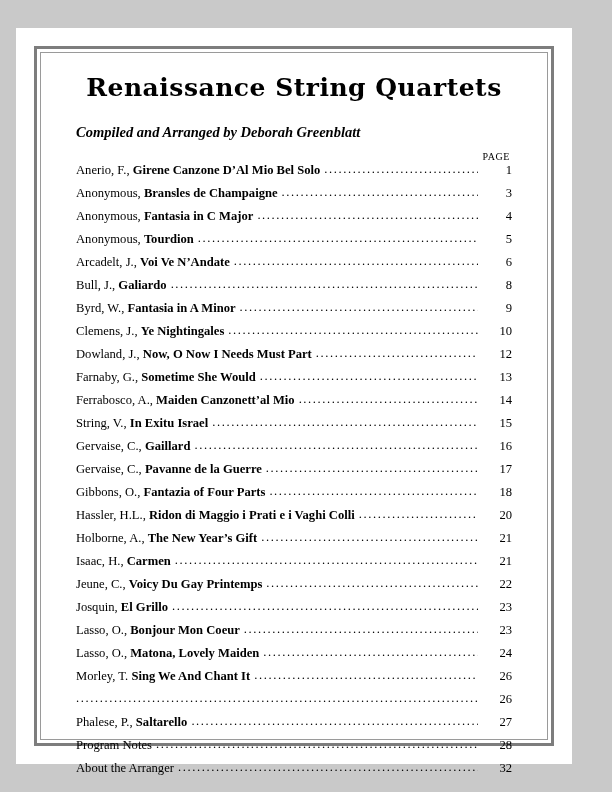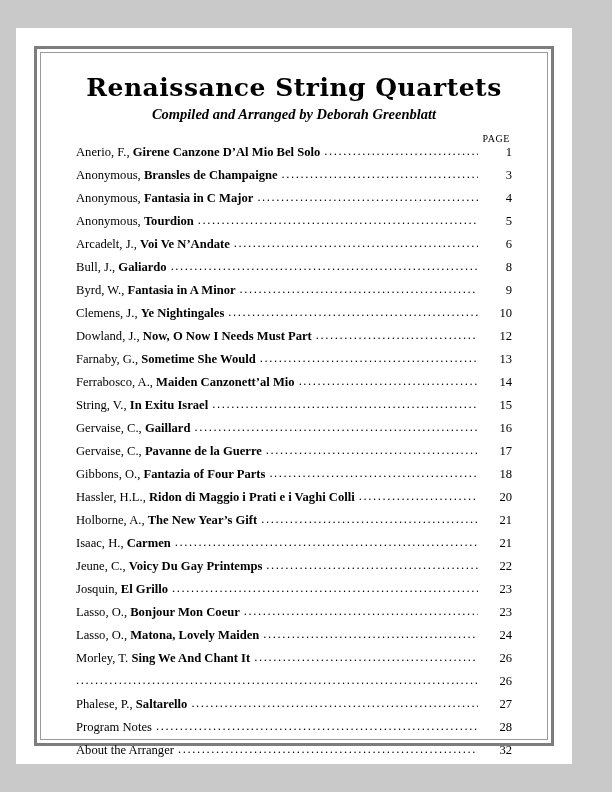--- a/index.html
+++ b/index.html
@@ -52,26 +52,25 @@
     font-family: "DejaVu Serif", serif;
     font-weight: bold;
     font-size: 25px;
     letter-spacing: 0.5px;
     color: #000;
     margin: 0;
     padding: 0;
     line-height: 1.1;
   }
   .subtitle {
-    text-align: center;
     font-family: "Liberation Serif", serif;
     font-style: italic;
     font-weight: bold;
     font-size: 14.5px;
-    margin-top: 4px;
+    margin-top: 22px;
   }
   .instrument {
     text-align: center;
     font-family: "Liberation Serif", serif;
     font-weight: bold;
     font-size: 19px;
     margin-top: 20px;
   }
   .page-label {
     text-align: right;

